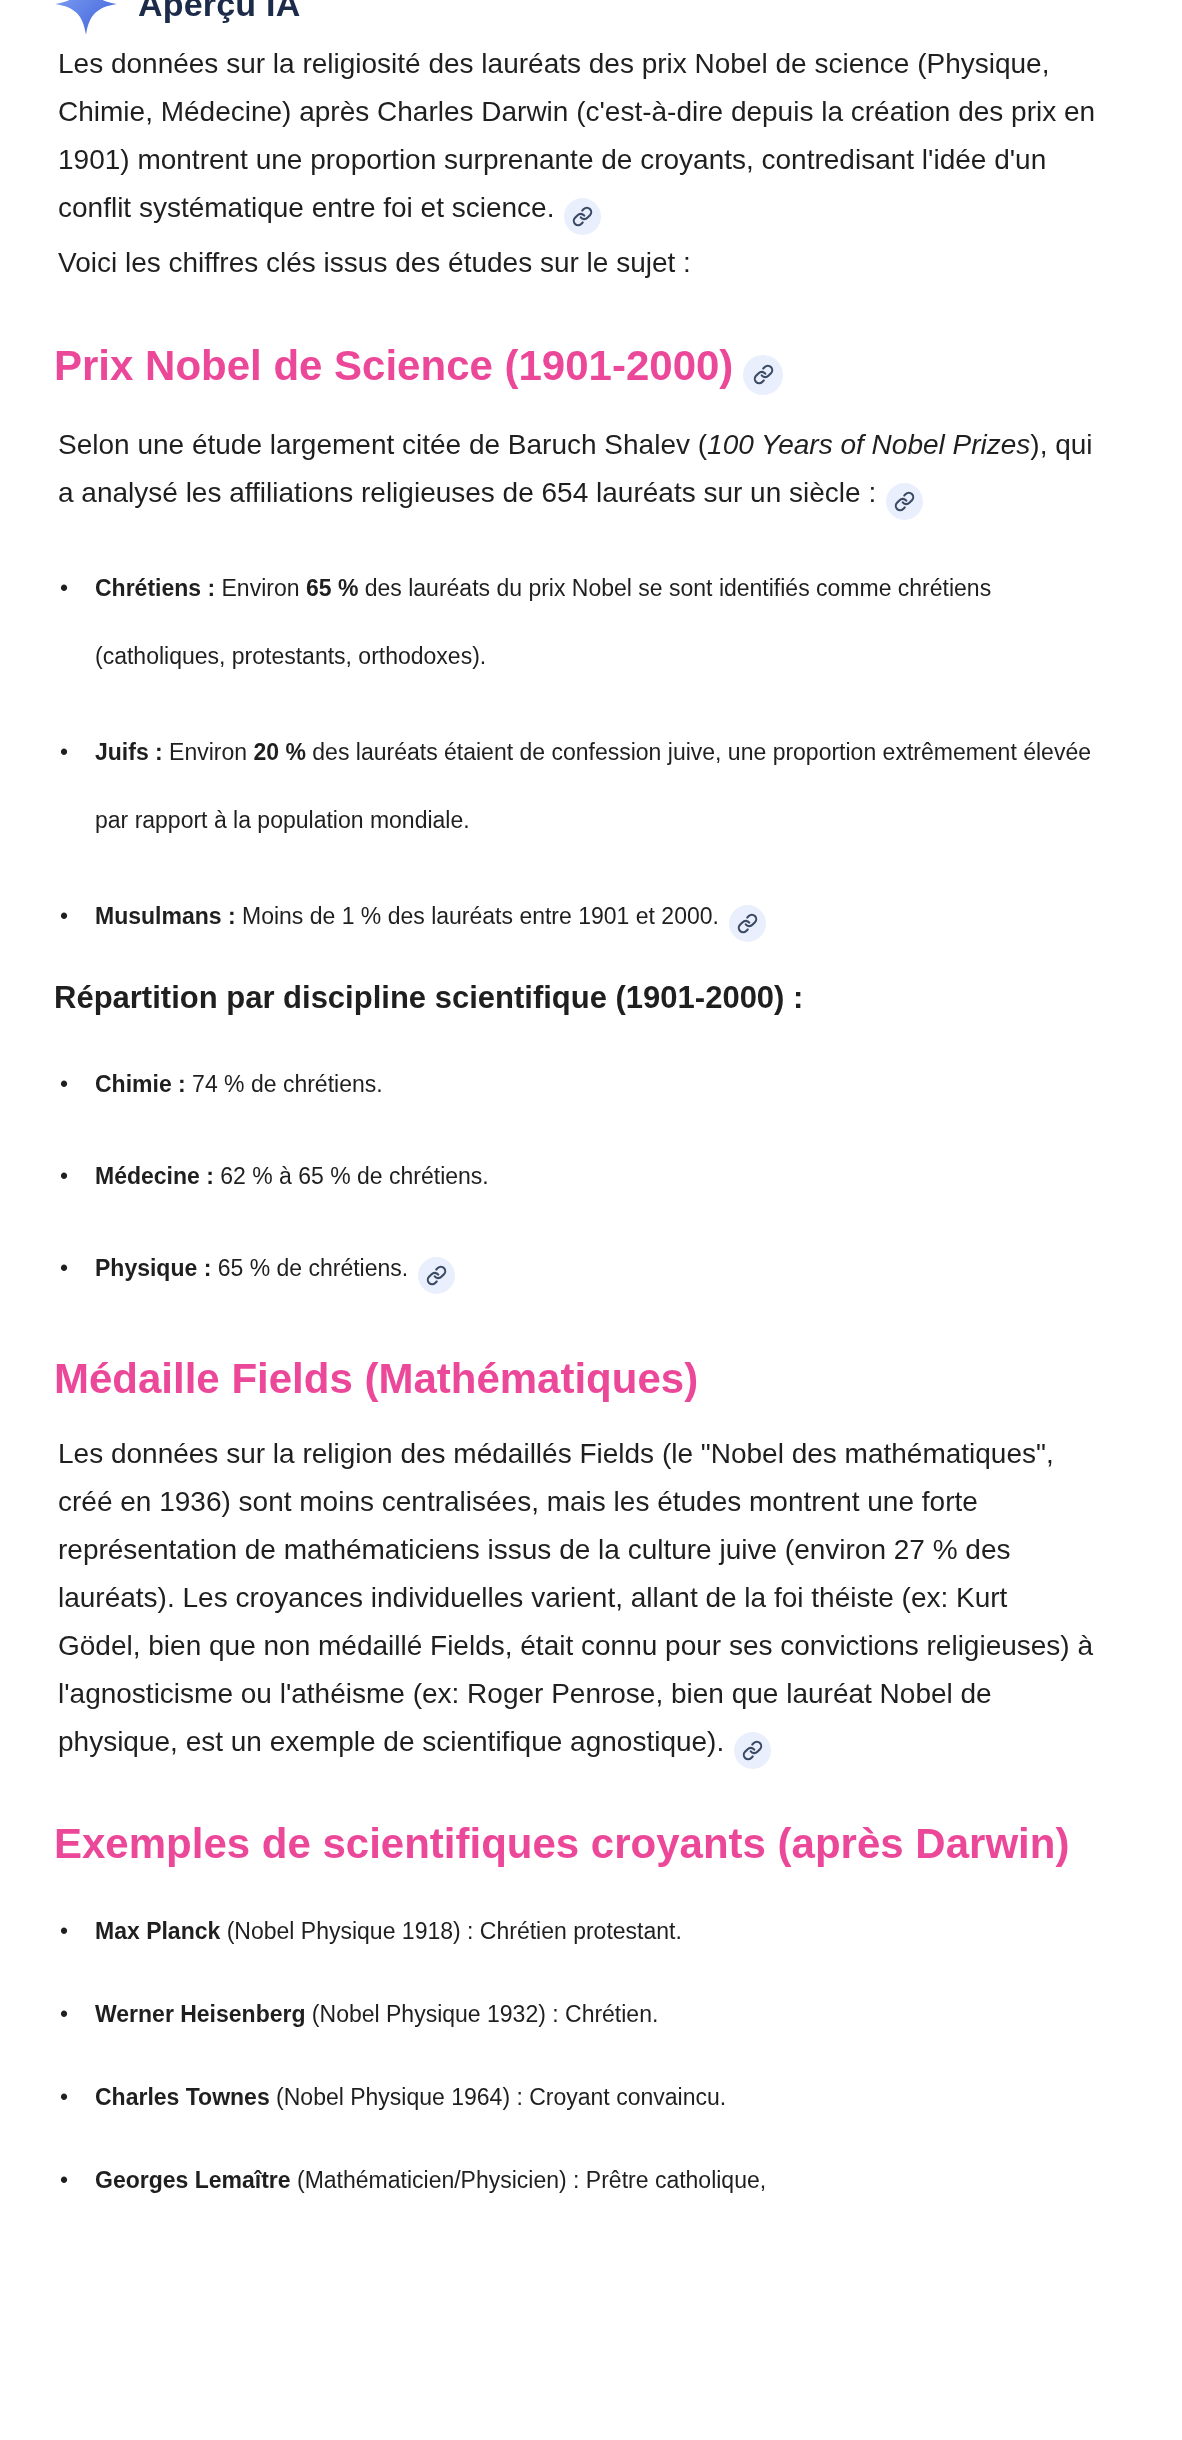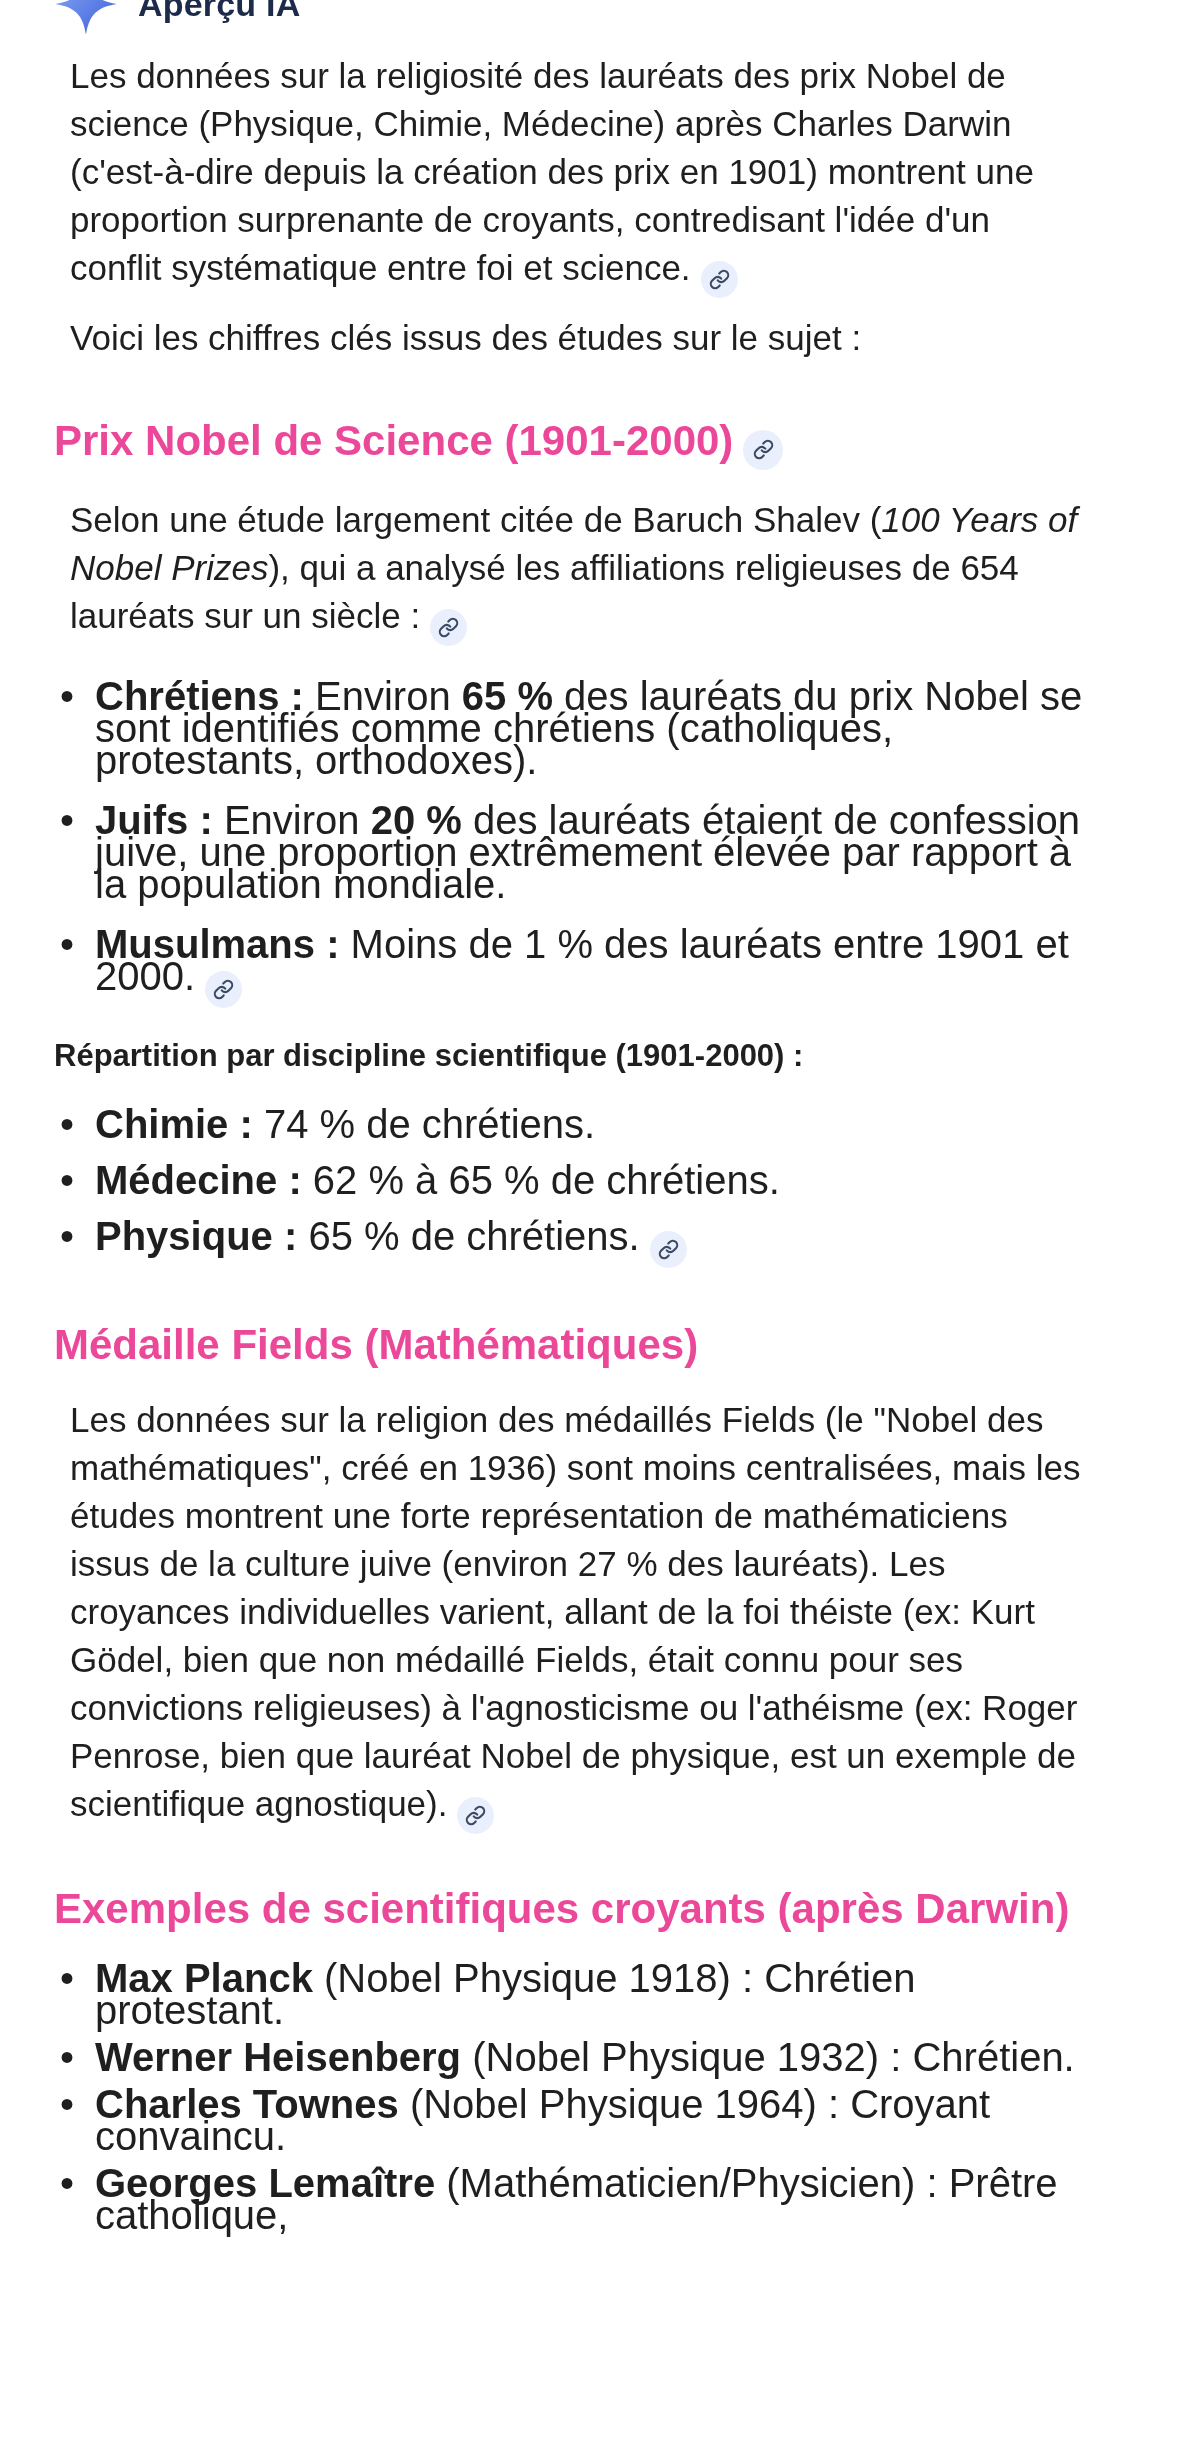--- a/index.html
+++ b/index.html
@@ -4,32 +4,32 @@
 <style>
   html,body{margin:0;padding:0;}
   body{
     width:1182px;height:2440px;overflow:hidden;background:#ffffff;
     font-family:"Liberation Sans","DejaVu Sans",sans-serif;color:#1f1f1f;
   }
   .content{padding:0 82px 0 54px;}
   .header{display:flex;align-items:center;gap:20px;height:64px;margin-top:-28px;}
   .sparkle{width:64px;height:64px;flex:0 0 auto;}
   .title{font-size:34px;font-weight:700;color:#1c2b4a;letter-spacing:.2px;}
-  p.body{margin:16px;font-size:35px;line-height:48px;}
+  p.body{margin:4px;font-size:28px;line-height:48px;}
   .p1{margin-top:30px;}
   .p2{margin-top:28px;}
   h2{font-size:42px;line-height:50px;font-weight:700;color:#ec4899;margin:52px 0 26px;}
   h2.first{margin-top:54px;}
   h2.third{margin-top:50px;margin-bottom:28px;}
   .subheading{font-weight:700;font-size:31px;line-height:48px;margin:24px 0 0;}
   ul{list-style:none;margin:0;padding:0;}
   ul.ul1{margin-top:34px;}
   ul.ul2{margin-top:28px;}
   ul.ul3{margin-top:0;}
-  li{position:relative;padding-left:41px;font-size:40px;line-height:32px;}
+  li{position:relative;padding-left:41px;font-size:23px;line-height:68px;}
   li::before{content:"\2022";position:absolute;left:6px;top:0;}
   .ul1 li{margin-top:28px;}
   .ul2 li{margin-top:24px;}
   .ul3 li{margin-top:15px;}
   .ul1 li:first-child,.ul2 li:first-child,.ul3 li:first-child{margin-top:0;}
   .b{font-weight:700;}
   .it{font-style:italic;}
   .chip{
     display:inline-flex;align-items:center;justify-content:center;
     width:37px;height:37px;border-radius:50%;background:#e9effc;

